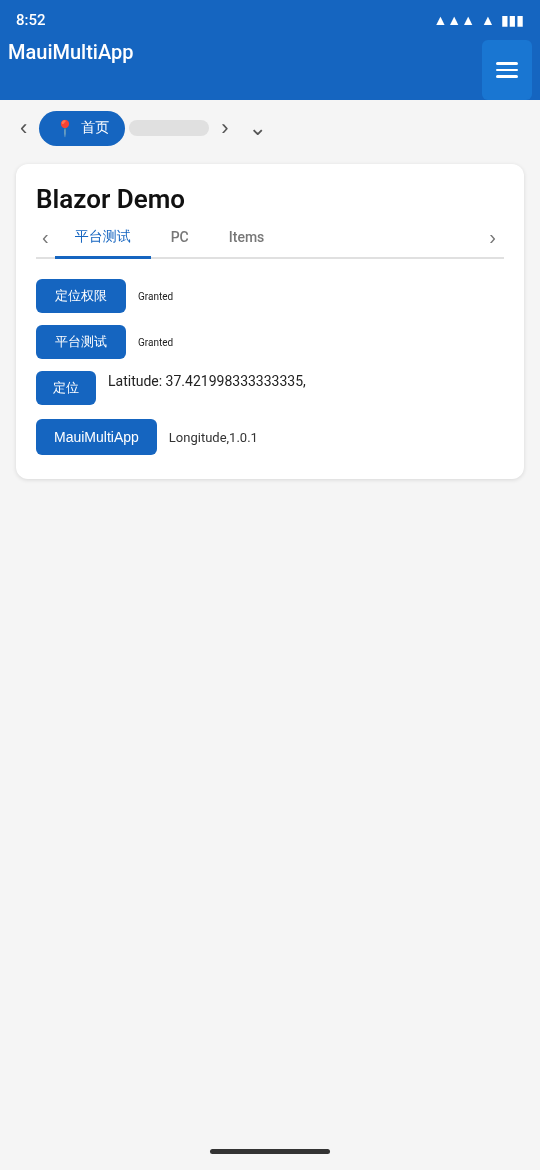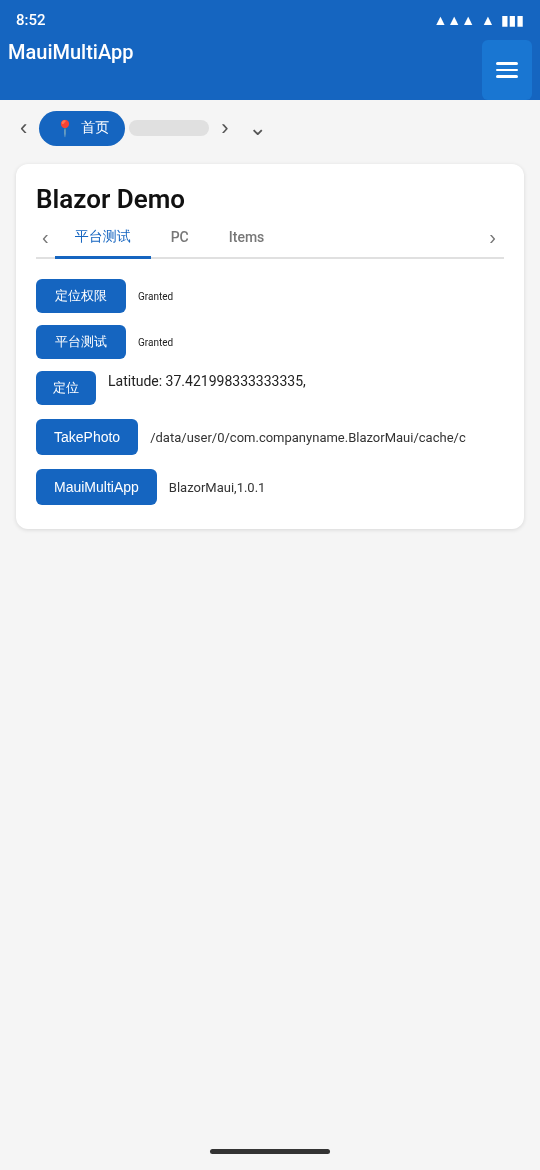--- a/index.html
+++ b/index.html
@@ -302,24 +302,20 @@
     <span class="perm-status">Granted</span>
   </div>
 
   <div class="location-row">
     <div class="location-badge">定位</div>
     <div class="location-text">
       <span>Latitude: 37.421998333333335,</span><br>
     </div>
   </div>
 
-  <div class="action-row">
-    <button class="action-btn">TakePhoto</button>
-    <span class="action-text">/data/user/0/com.companyname.BlazorMaui/cache/c</span>
-  </div>
 
   <div class="action-row">
     <button class="action-btn">MauiMultiApp</button>
-    <span class="action-text">BlazorMaui,1.0.1</span>
+    <span class="action-text">Longitude,1.0.1</span>
   </div>
 </div>
 
 <div class="bottom-nav"></div>
 
 </body></html>

